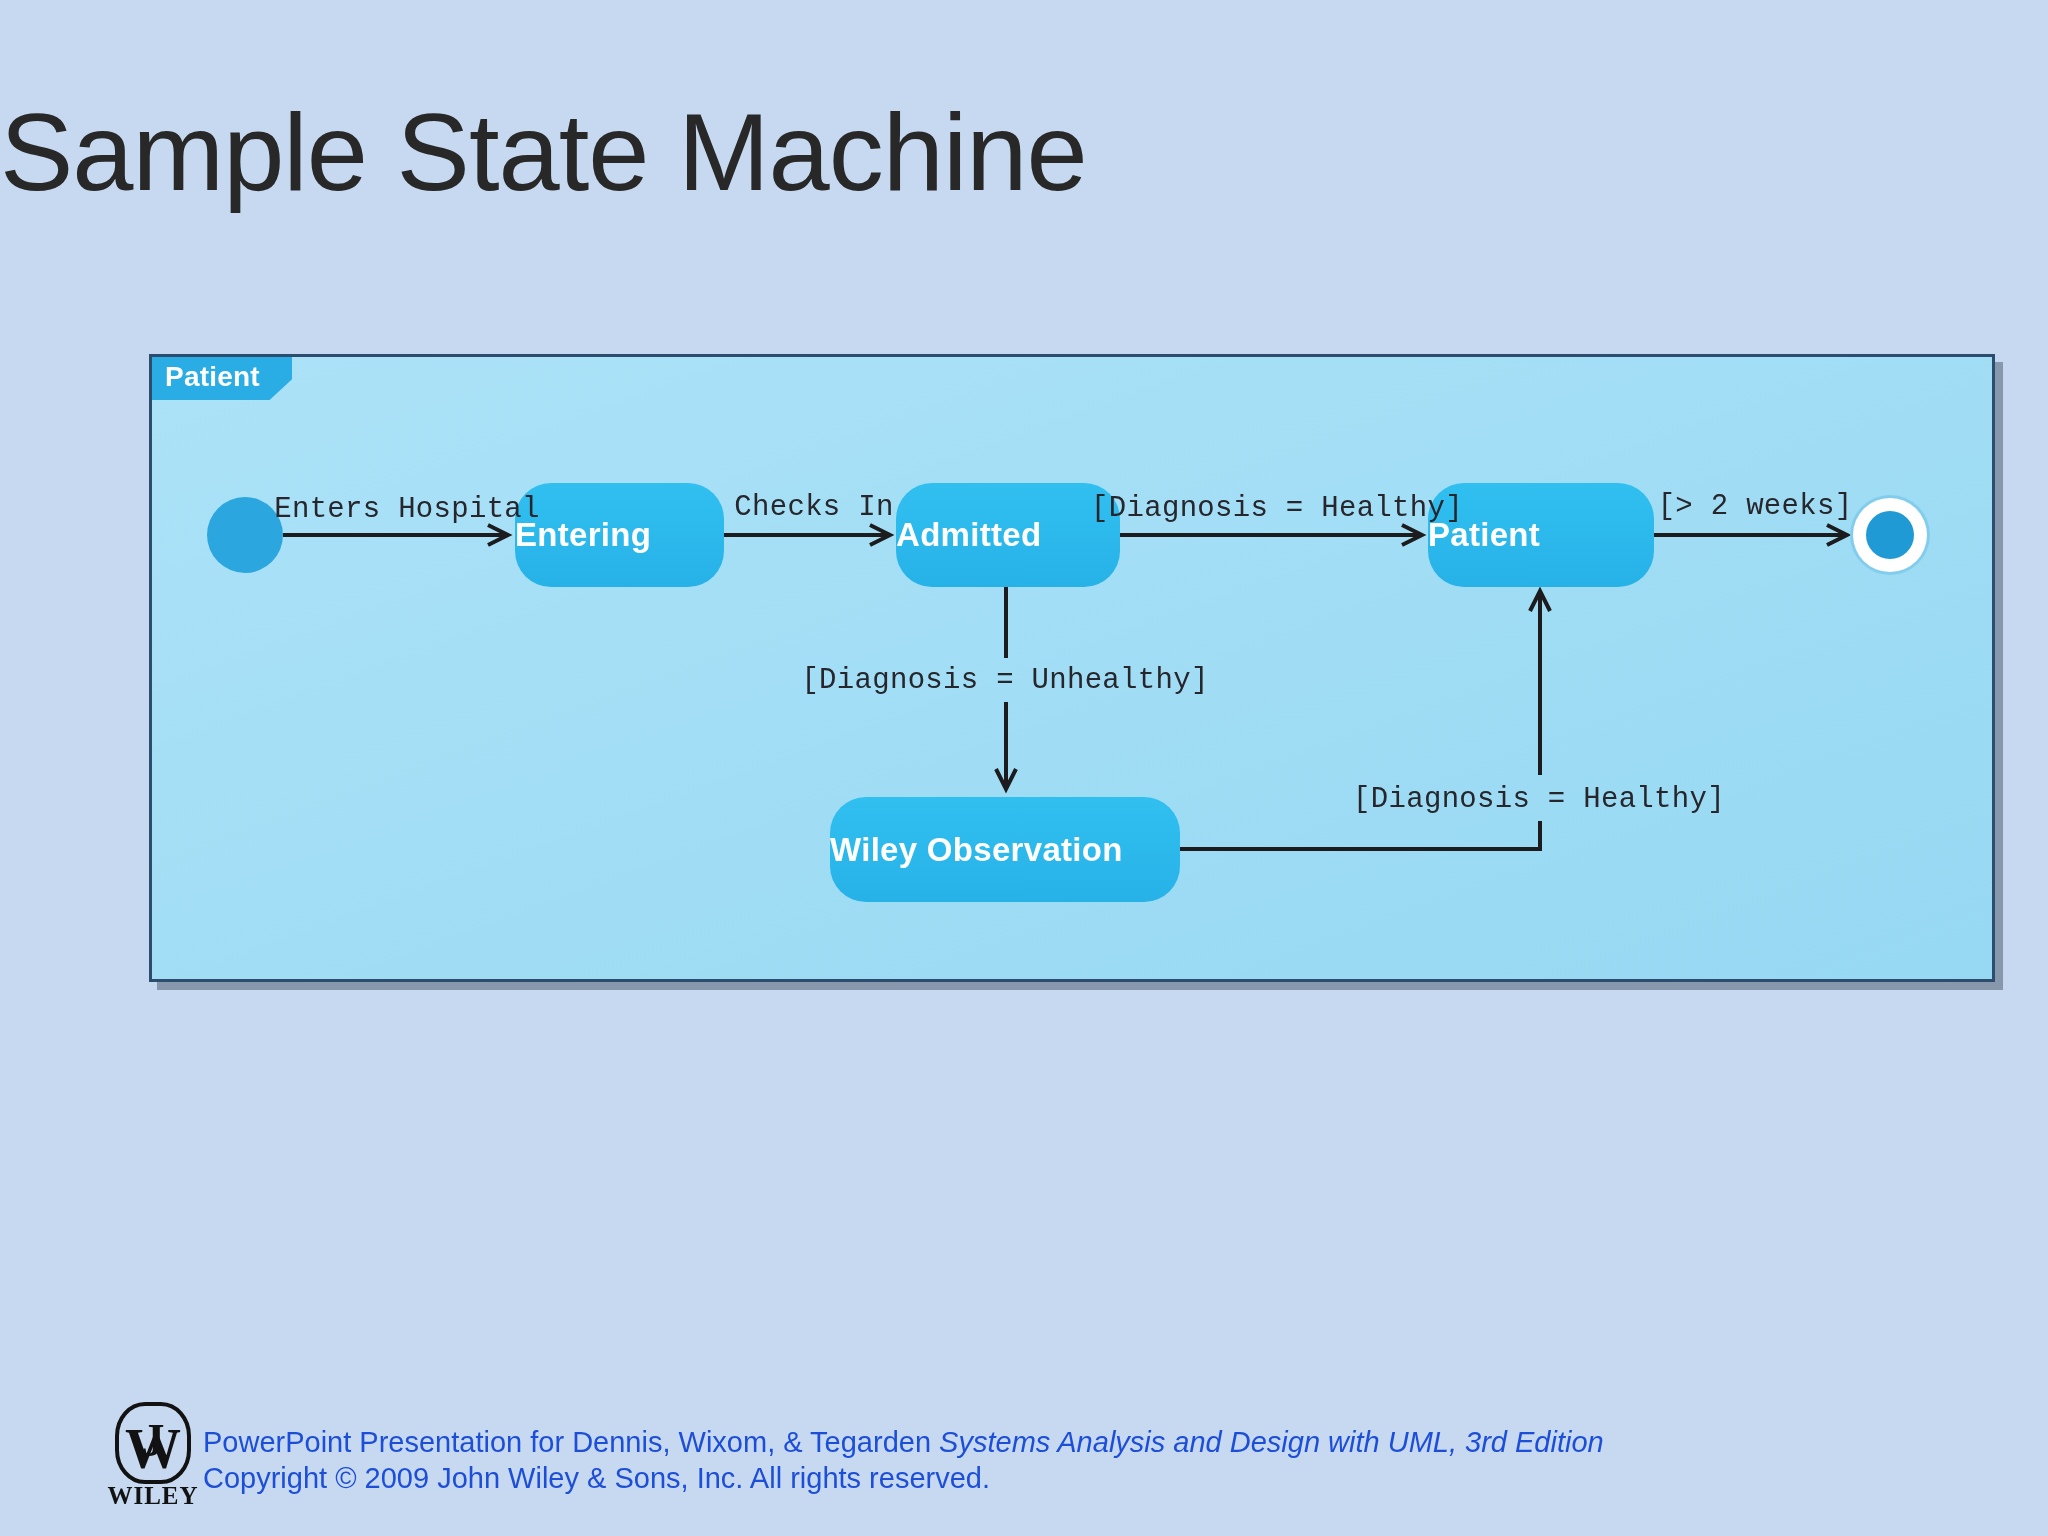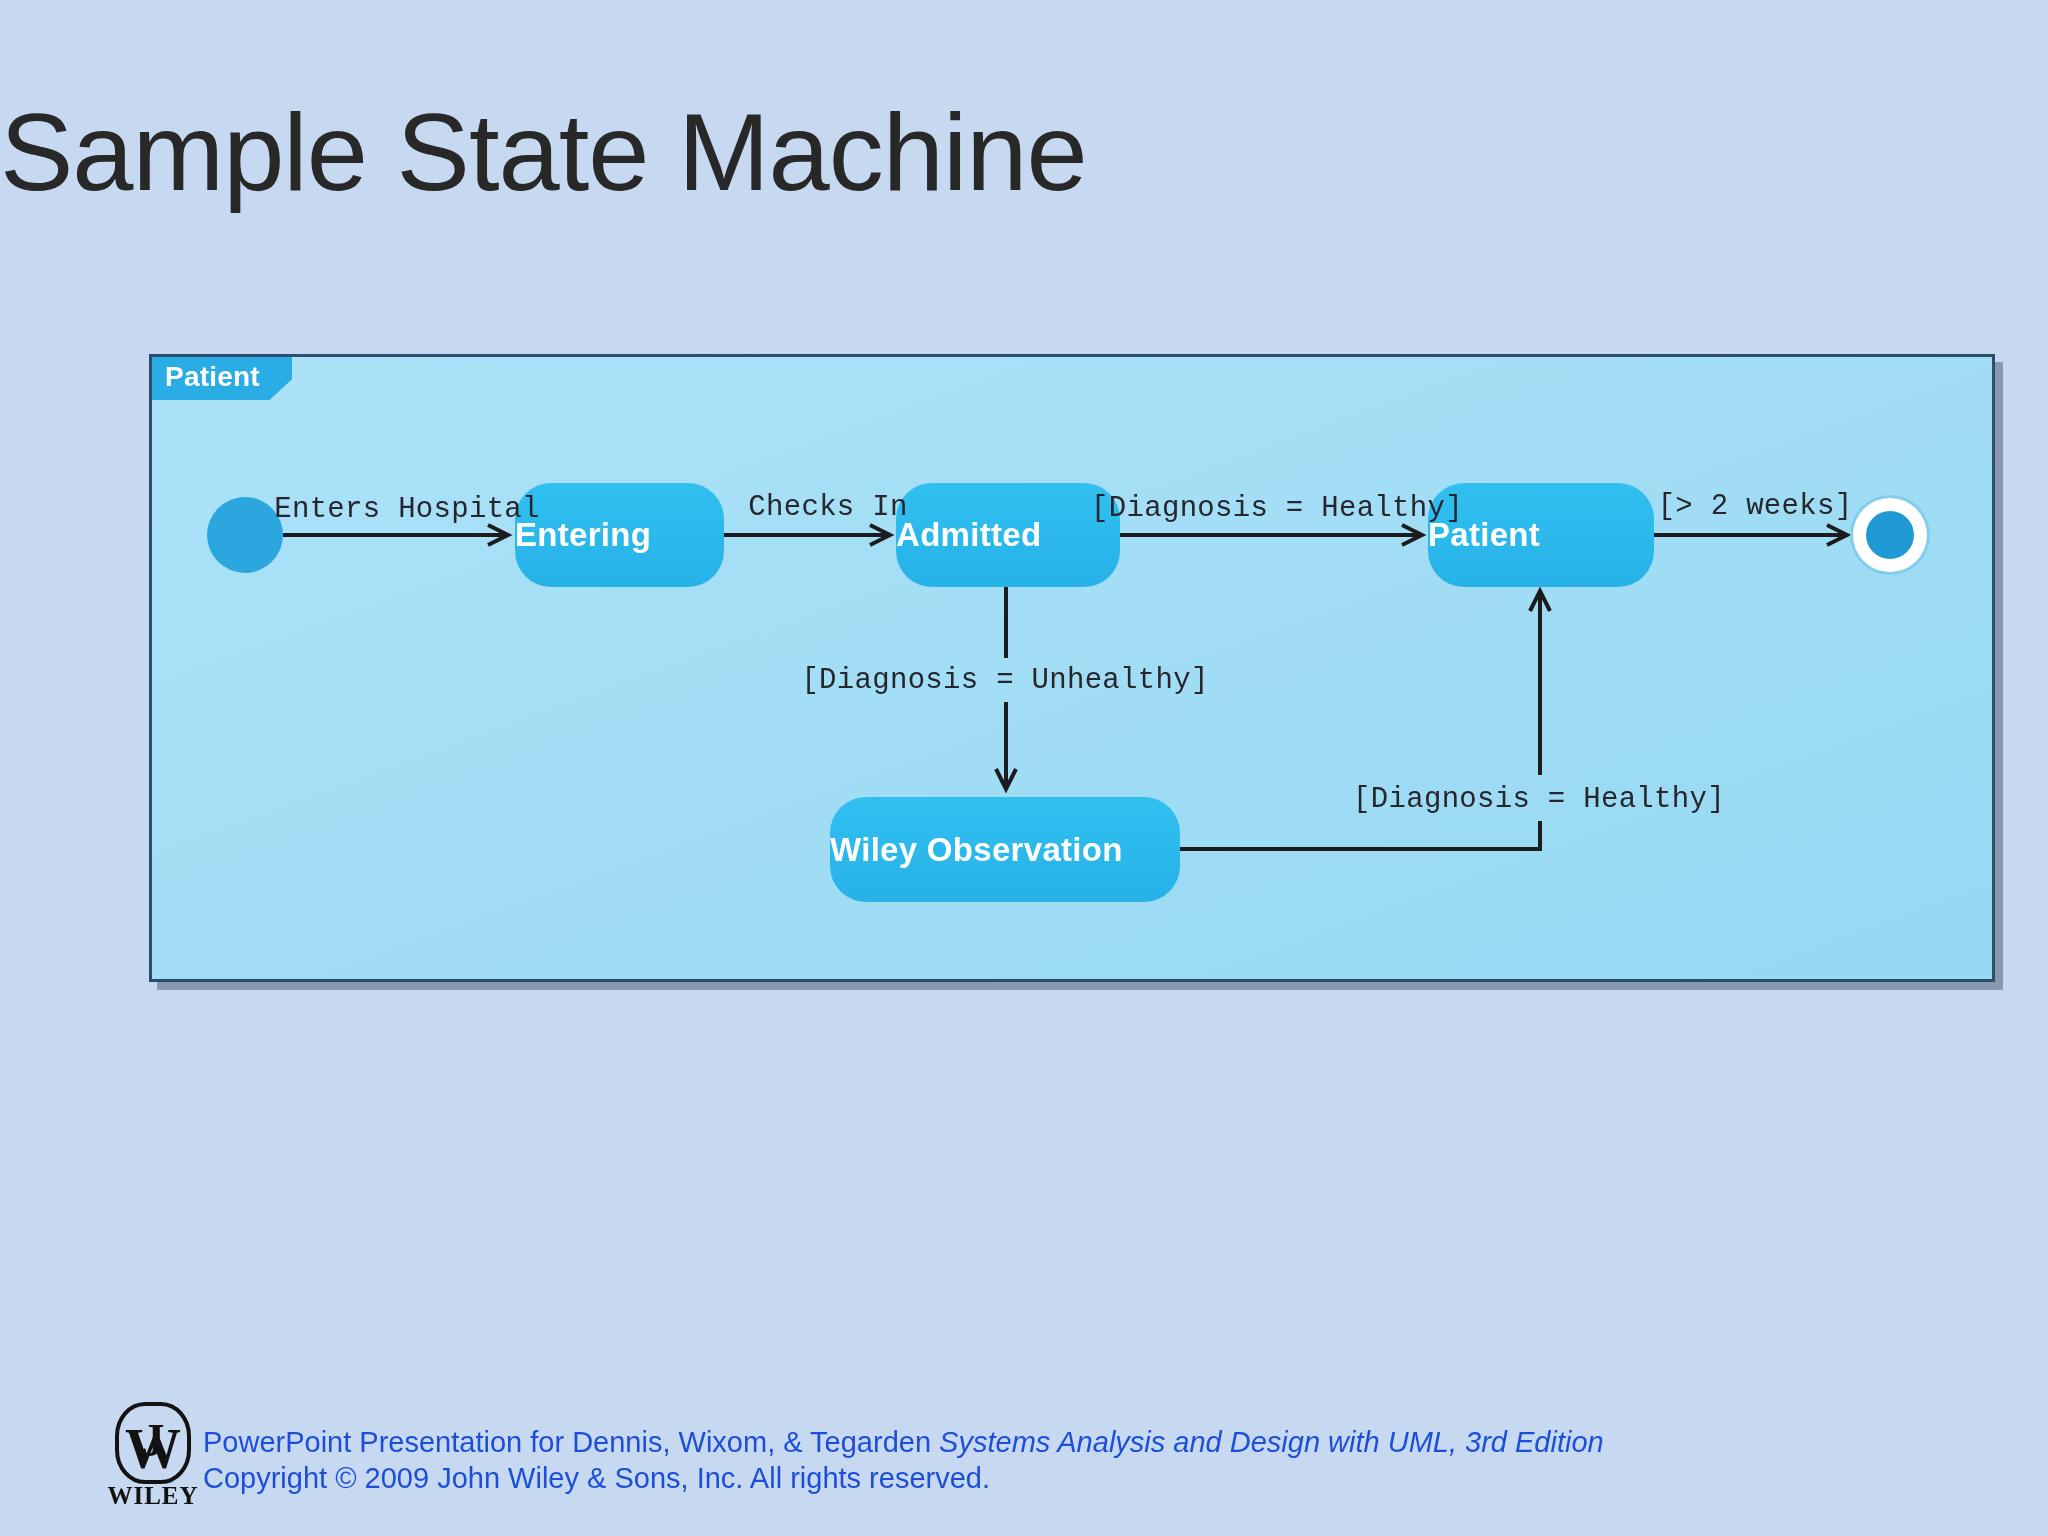--- a/index.html
+++ b/index.html
@@ -67,21 +67,21 @@
     border-radius:50%;background:#1f9ad4;
   }
 
   
   .tlabel{
     position:absolute;transform:translate(-50%,-50%);
     white-space:nowrap;
     font-size:29px;color:#26262c;letter-spacing:.3px;font-family:Liberation Mono, monospace;
   }
   .tlabel.enters-hospital{left:255px;top:152px;}
-  .tlabel.checks-in{left:676px;top:150px;}
+  .tlabel.checks-in{left:662px;top:150px;}
   .tlabel.diag-healthy-1{left:1125px;top:151px;}
   .tlabel.gt-2-weeks{left:1603px;top:149px;}
   .tlabel.diag-unhealthy{left:853px;top:323px;}
   .tlabel.diag-healthy-2{left:1387px;top:442px;}
 
   
   .wiley-logo{position:absolute;left:106px;top:1400px;}
   .footer-text{
     position:absolute;left:203px;top:1424px;
     font-size:29px;line-height:36px;color:#1d4ed8;

